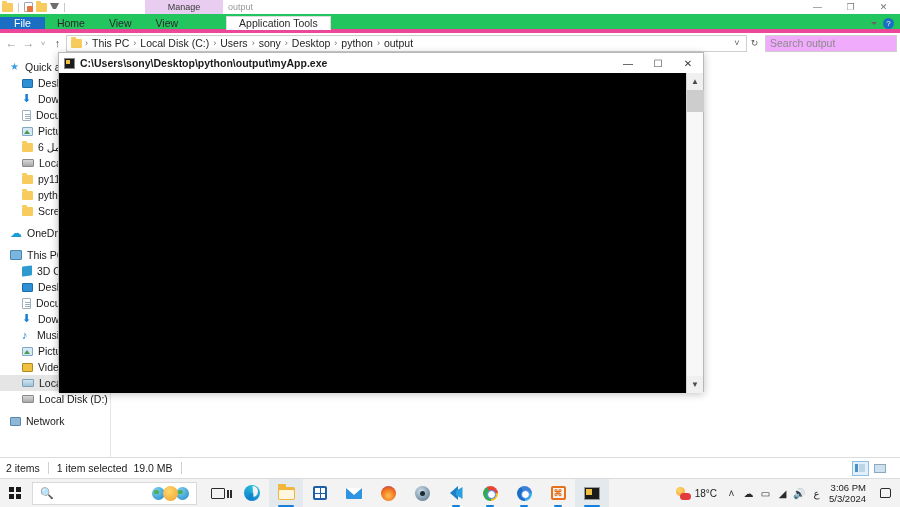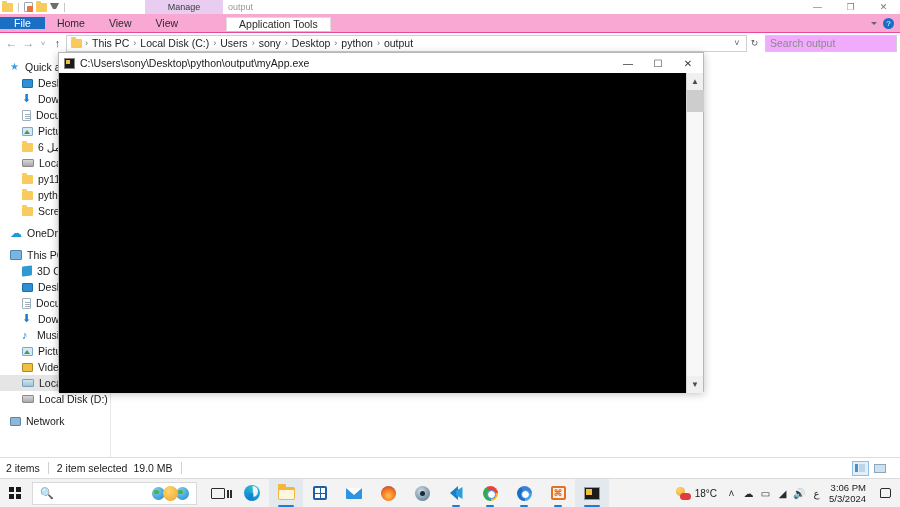--- a/index.html
+++ b/index.html
@@ -30,21 +30,21 @@
   .manage-band {
     position:absolute; left:145px; top:0; width:78px; height:14px;
     background:#e8cdf0; display:flex; align-items:center; justify-content:center;
     font-size:9px; color:#3a3a3a;
   }
   .win-title { position:absolute; left:228px; top:0; height:14px; line-height:14px; font-size:9px; color:#999; }
   .win-ctrls-top { position:absolute; right:0; top:0; display:flex; }
   .win-ctrls-top .wb { width:33px; height:14px; display:flex; align-items:center; justify-content:center; color:#777; font-size:9px; }
 
   
-  .ribbon-tabs { position:relative; height:19px; background:#f9a8d4; display:flex; align-items:center; border-bottom:1px solid #ec4899; }
+  .ribbon-tabs { position:relative; height:19px; background:#22c55e; display:flex; align-items:flex-end; border-bottom:4px solid #ec4899; }
   .rtab { padding:0 12px; display:flex; align-items:center; font-size:10.5px; color:#2b2b2b; }
   .rtab.file { background:#1a6fc4; color:#fff; padding:0 14px; }
   .rtab.active { border:1px solid #dcdcdc; border-bottom:1px solid #fff; margin-bottom:-1px; background:#fff;margin-left:36px; }
   .ribbon-right { margin-left:auto; display:flex; align-items:center; gap:6px; padding-right:6px; }
   .chev-sm { width:0;height:0;border-left:3px solid transparent;border-right:3px solid transparent;border-top:3px solid #666; }
   .help-btn { width:11px;height:11px;border-radius:50%;background:#1a6fc4;color:#fff;font-size:8px;display:flex;align-items:center;justify-content:center; }
 
   
   .addr-bar { position:relative; height:20px; display:flex; align-items:center; gap:0; background:#fff; padding:0 3px; }
   .navbtn { width:17px; height:18px; display:flex; align-items:center; justify-content:center; color:#9a9a9a; font-size:12px; }
@@ -97,21 +97,21 @@
   .vb-det { width:11px;height:9px;display:flex;gap:1px;align-items:center; }
   .vb-det .c1{width:3px;height:8px;background:#4a90c4;}
   .vb-det .c2{width:6px;height:8px;background:#bcd6e8;}
   .vb-ico { width:12px;height:9px;background:#cfe0ee;border:1px solid #8aa8c0; }
 
   
   .console { position:absolute; left:58px; top:52px; width:646px; height:340px; background:#fff; border:1px solid #b8b8b8; box-shadow:0 2px 8px rgba(0,0,0,.25); }
   .cons-title { height:20px; background:#fff; display:flex; align-items:center; padding-left:5px; gap:5px; }
   .cons-ico { width:11px;height:11px;background:#1b1b1b;border:1px solid #888;position:relative; }
   .cons-ico::after{content:"";position:absolute;left:1px;top:1px;width:4px;height:4px;background:#f0c040;}
-  .cons-path { font-size:10.5px; color:#1a1a1a; }
+  .cons-path { font-size:10.5px; color:#1a1a1a;font-weight:bold; }
   .cons-ctrls { margin-left:auto; display:flex; height:20px; }
   .cons-ctrls .cb { width:30px; height:20px; display:flex; align-items:center; justify-content:center; color:#3a3a3a; font-size:10px; }
   .cons-body { position:relative; height:320px; background:#000; display:flex; }
   .cons-screen { flex:1; background:#000; color:#cfcfcf; font-family:"Liberation Mono", monospace; font-size:11px; padding:2px 4px; white-space:pre; overflow:hidden; }
   .cons-scroll { width:17px; background:#f0f0f0; border-left:1px solid #d6d6d6; display:flex; flex-direction:column; }
   .sc-btn { height:17px; display:flex; align-items:center; justify-content:center; color:#4a4a4a; font-size:8px; background:#f0f0f0; }
   .sc-track { flex:1; position:relative; background:#f7f7f7; }
   .sc-thumb { position:absolute; left:0; top:0; width:17px; height:22px; background:#cdcdcd; }
 
   
@@ -330,21 +330,21 @@
           <span class="ic i-net"></span>
           <span class="lbl">Network</span>
         </div>
       </div>
       <div class="content"></div>
     </div>
 
     <div class="status-bar">
       <span>2 items</span>
       <span class="st-sep"></span>
-      <span>2 item selected</span>
+      <span>1 item selected</span>
       <span style="width:6px"></span>
       <span>19.0 MB</span>
       <span class="st-sep"></span>
       <div class="view-btns">
         <div class="vb active">
           <span class="vb-det">
               <i class="c1"></i>
               <i class="c2"></i>
             </span>
         </div>

